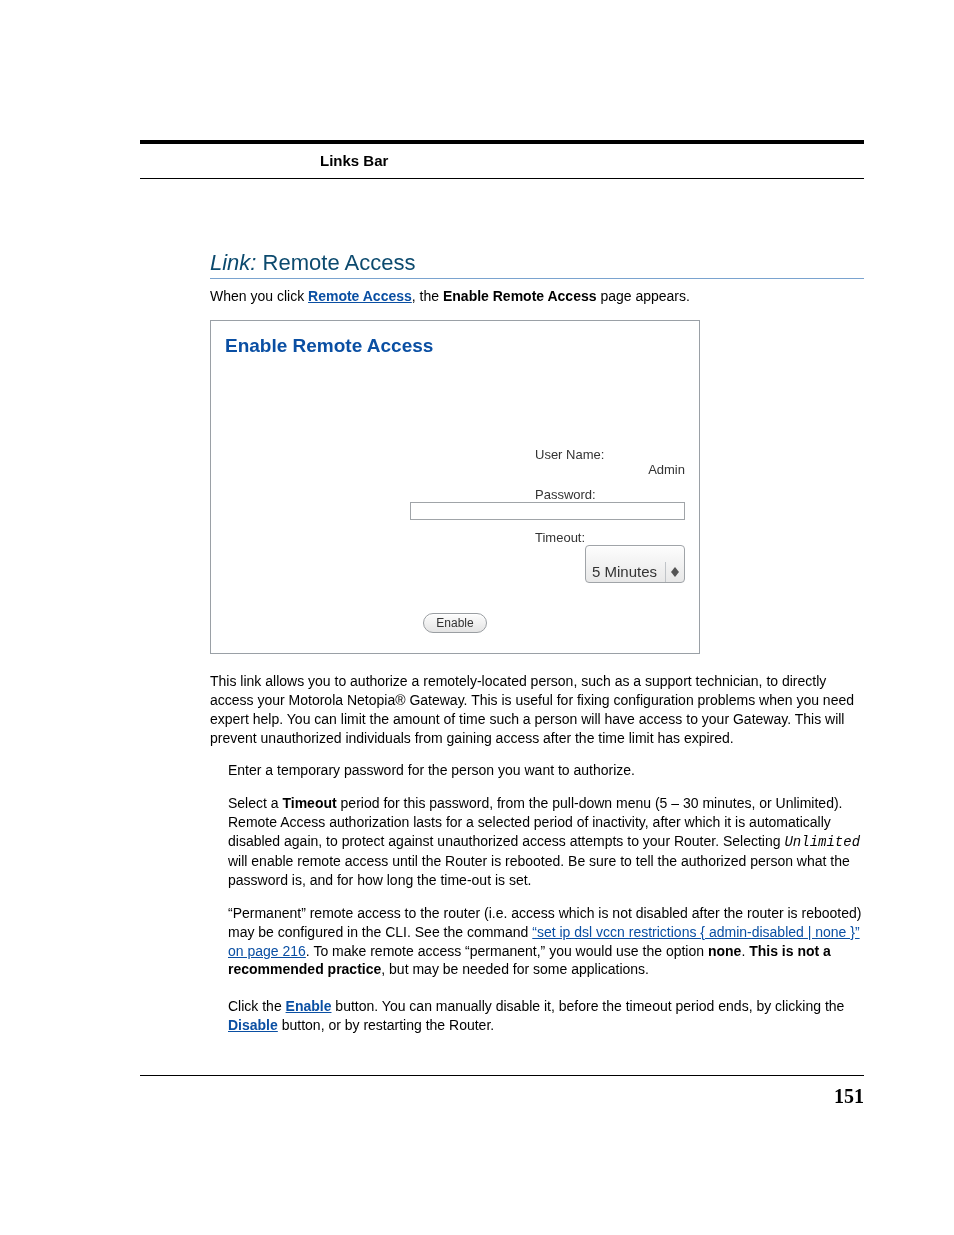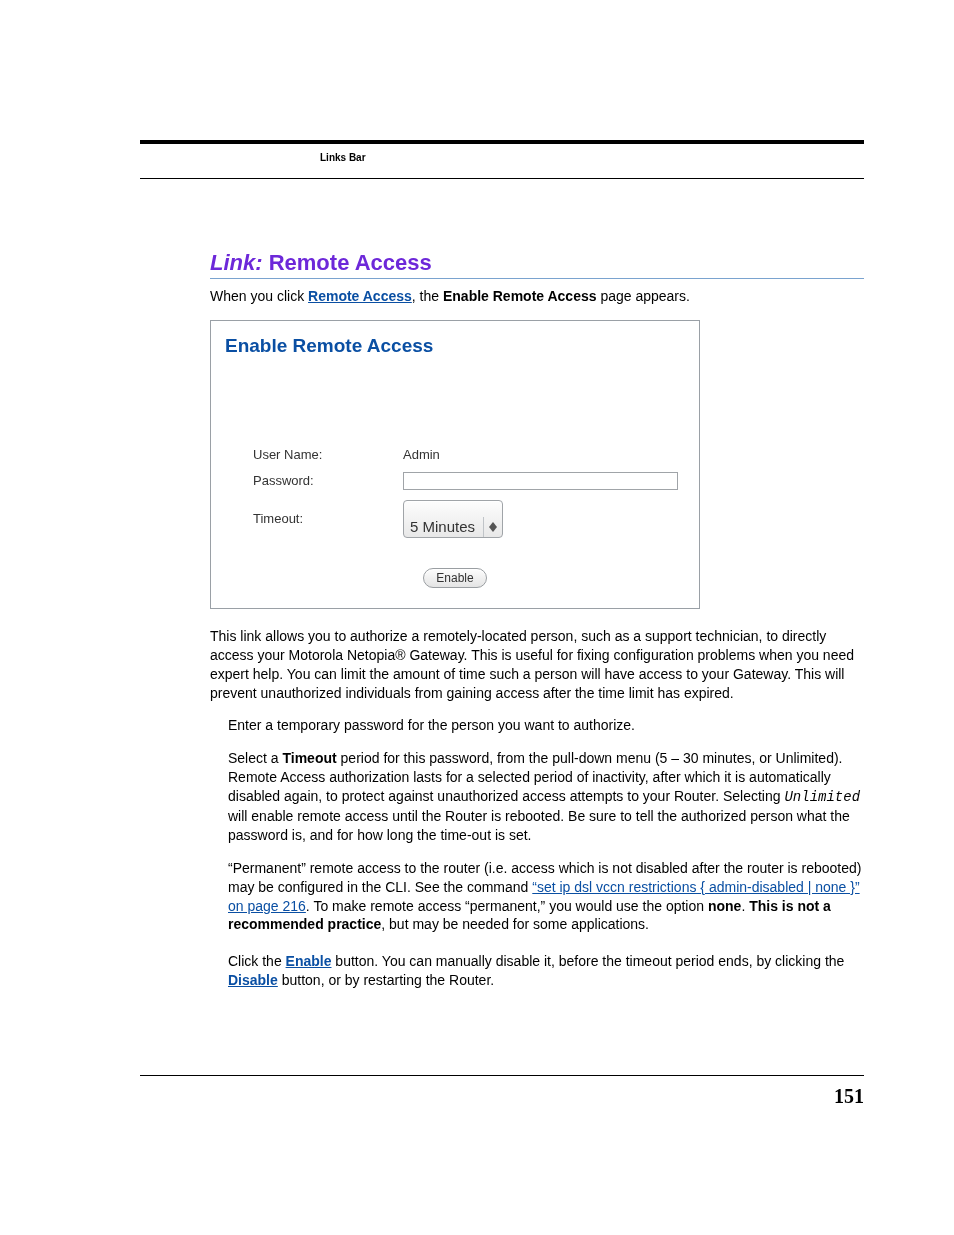--- a/index.html
+++ b/index.html
@@ -19,39 +19,39 @@
   .top-rule {
     position: absolute;
     left: 140px; right: 90px;
     top: 140px;
     border-top: 4px solid #000;
   }
   .header-label {
     position: absolute;
     left: 320px;
     top: 152px;
-    font-size: 10px;
+    font-size: 15px;
     font-weight: bold;
   }
   .header-underline {
     position: absolute;
     left: 140px; right: 90px;
     top: 178px;
     border-top: 1px solid #000;
   }
   .content {
     position: absolute;
     left: 210px;
     right: 90px;
     top: 250px;
   }
   .section-title {
     font-size: 22px;
-    font-weight: bold;
-    color: #6d28d9;
+    font-weight: normal;
+    color: #0c4a6e;
     border-bottom: 1px solid #7aa3cf;
     padding-bottom: 2px;
     margin-bottom: 8px;
   }
   .section-title .ital { font-style: italic; }
   .lead {
     font-size: 14px;
     line-height: 1.35;
     margin-bottom: 14px;
   }
@@ -77,22 +77,23 @@
     font-family: "Trebuchet MS", Verdana, sans-serif;
     margin-bottom: 90px;
   }
   .form-area {
     font-family: Verdana, Geneva, sans-serif;
     font-size: 13px;
     color: #333;
   }
   .form-row {
     display: flex;
-    align-items: center;
+    align-items: flex-end;
     margin-bottom: 10px;
+    flex-direction: column;
   }
   .form-label {
     width: 150px;
     padding-left: 28px;
   }
   .form-value { flex: 1; }
   .text-input {
     width: 275px;
     height: 18px;
     border: 1px solid #a0a4a8;

